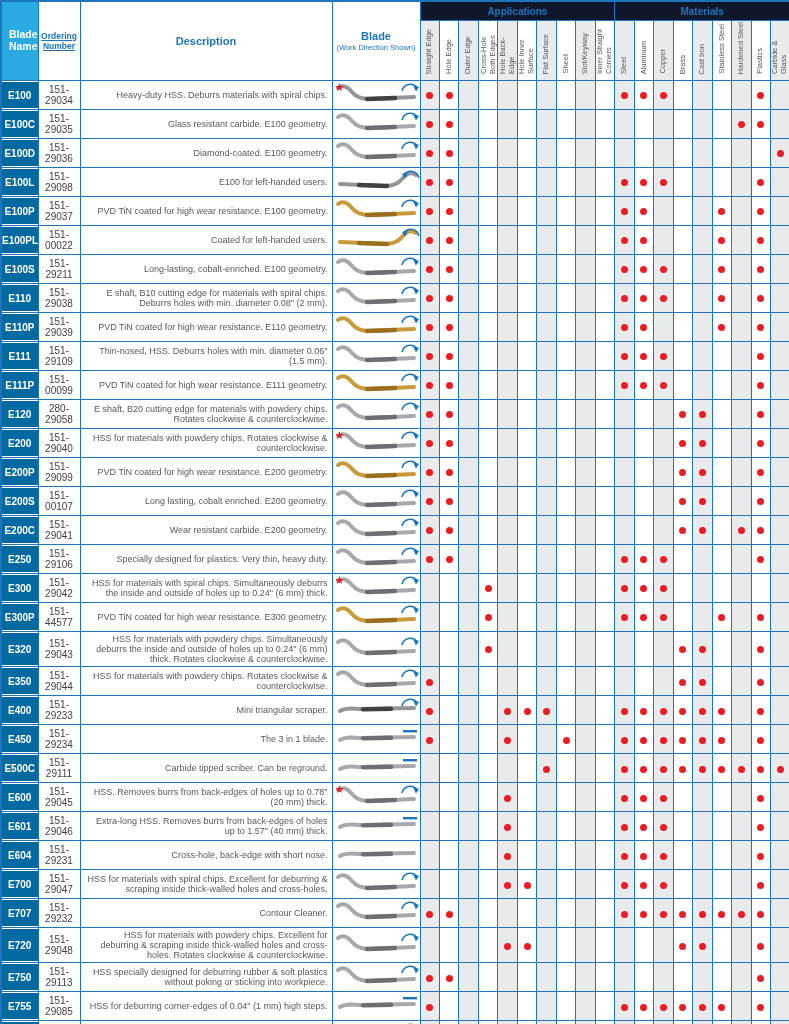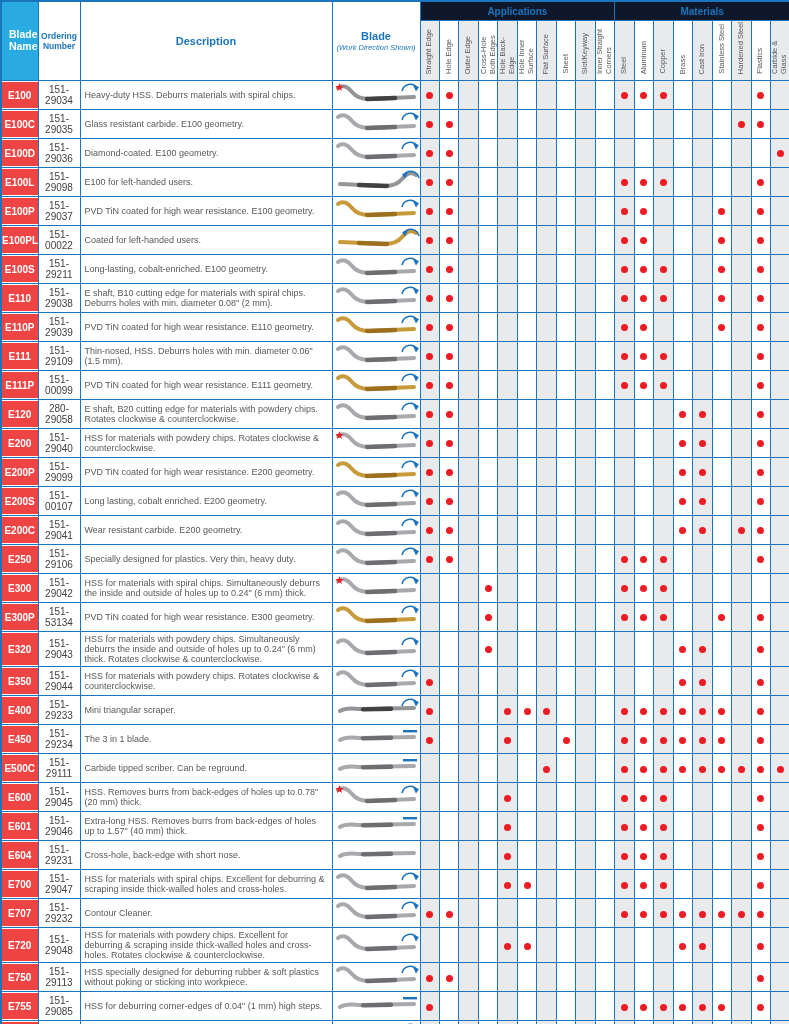--- a/index.html
+++ b/index.html
@@ -4,29 +4,29 @@
 <style>
   html,body{margin:0;padding:0;background:#fff;}
   #page{width:789px;height:1024px;background:#fff;font-family:"Liberation Sans",sans-serif;overflow:hidden;}
   table{border-collapse:collapse;table-layout:fixed;width:789px;}
   td,th{border:1px solid #1c75bc;padding:0;overflow:hidden;}
   table{border:2px solid #1c75bc;}
   col.shade{background:#e9eaeb;}
   
   th.corner{background:#29abe2;color:#fff;font-size:10.5px;line-height:1.1;font-weight:bold;text-align:right;vertical-align:middle;}
   th.htext{color:#1c75bc;font-size:11px;font-weight:bold;text-align:center;vertical-align:middle;background:#fff;}
-  th.horder{font-size:8.5px;}
-  .blade-sub{font-size:7.5px;font-weight:normal;display:block;margin-top:1px;font-style:italic;}
+  th.horder{font-size:8.5px;text-decoration:underline;}
+  .blade-sub{font-size:7.5px;font-weight:normal;display:block;margin-top:1px;}
   th.group{color:#1c75bc;font-size:10px;font-weight:bold;text-align:center;background:#0f172a;height:18px;}
   th.vcell{vertical-align:bottom;background:#fff;height:56px;padding-bottom:2px;}
   .vlabel{display:inline-block;writing-mode:vertical-rl;transform:rotate(180deg);font-size:7.5px;font-weight:normal;color:#58595b;line-height:1.15;max-height:53px;text-align:left;white-space:normal;}
   
-  td.name{background:#ef4444;background-clip:content-box;padding:1.5px 0;color:#fff;font-weight:bold;font-size:10px;text-align:center;vertical-align:middle;}
+  td.name{background:#0369a1;background-clip:content-box;padding:1.5px 0;color:#fff;font-weight:bold;font-size:10px;text-align:center;vertical-align:middle;}
   td.order{font-size:10px;color:#414042;text-align:center;vertical-align:middle;padding:0 1px;}
-  td.desc{font-size:9px;color:#58595b;line-height:1.12;text-align:left;vertical-align:middle;padding:2px 4px;}
+  td.desc{font-size:9px;color:#58595b;line-height:1.12;text-align:right;vertical-align:middle;padding:2px 4px;}
   td.blade{position:relative;text-align:center;vertical-align:middle;background:#fff;}
   td.dotc{text-align:center;vertical-align:middle;}
   .dot{display:inline-block;width:7px;height:7px;border-radius:50%;background:#ec1c24;vertical-align:middle;}
   .star{position:absolute;left:2px;top:1px;color:#ec1c24;font-size:11px;line-height:11px;}
   tr.h1{height:25px;} tr.h2{height:29px;} tr.h3{height:33px;}
 </style>
 </head>
 <body>
 <div id="page">
 
@@ -698,21 +698,21 @@
           <td class="dotc"><span class="dot"></span></td>
           <td class="dotc"></td>
           <td class="dotc"></td>
           <td class="dotc"></td>
           <td class="dotc"></td>
           <td class="dotc"></td>
           <td class="dotc"></td>
         </tr>
         <tr class="h1">
           <td class="name">E300P</td>
-          <td class="order">151-53134</td>
+          <td class="order">151-44577</td>
           <td class="desc">PVD TiN coated for high wear resistance. E300 geometry.</td>
           <td class="blade"><svg width="88" height="24" viewBox="0 0 88 24">
               <g>
                 <path d="M5 7 C10 3 15 6 19 11 C23 16 28 18 36 18 L81 16" fill="none" stroke="#c79a3c" stroke-width="4" stroke-linecap="round" stroke-linejoin="round"></path>
        <path d="M34 18 L62 17" fill="none" stroke="#9c6f1e" stroke-width="4.4" stroke-linecap="round"></path>
               </g>
               <g>
                 <path d="M69 10 A8.5 8.5 0 0 1 84 6.5" fill="none" stroke="#1c75bc" stroke-width="1.6"></path>
                 <polygon points="86,6 80,4.2 83,10.5" fill="#1c75bc"></polygon>
               </g>

